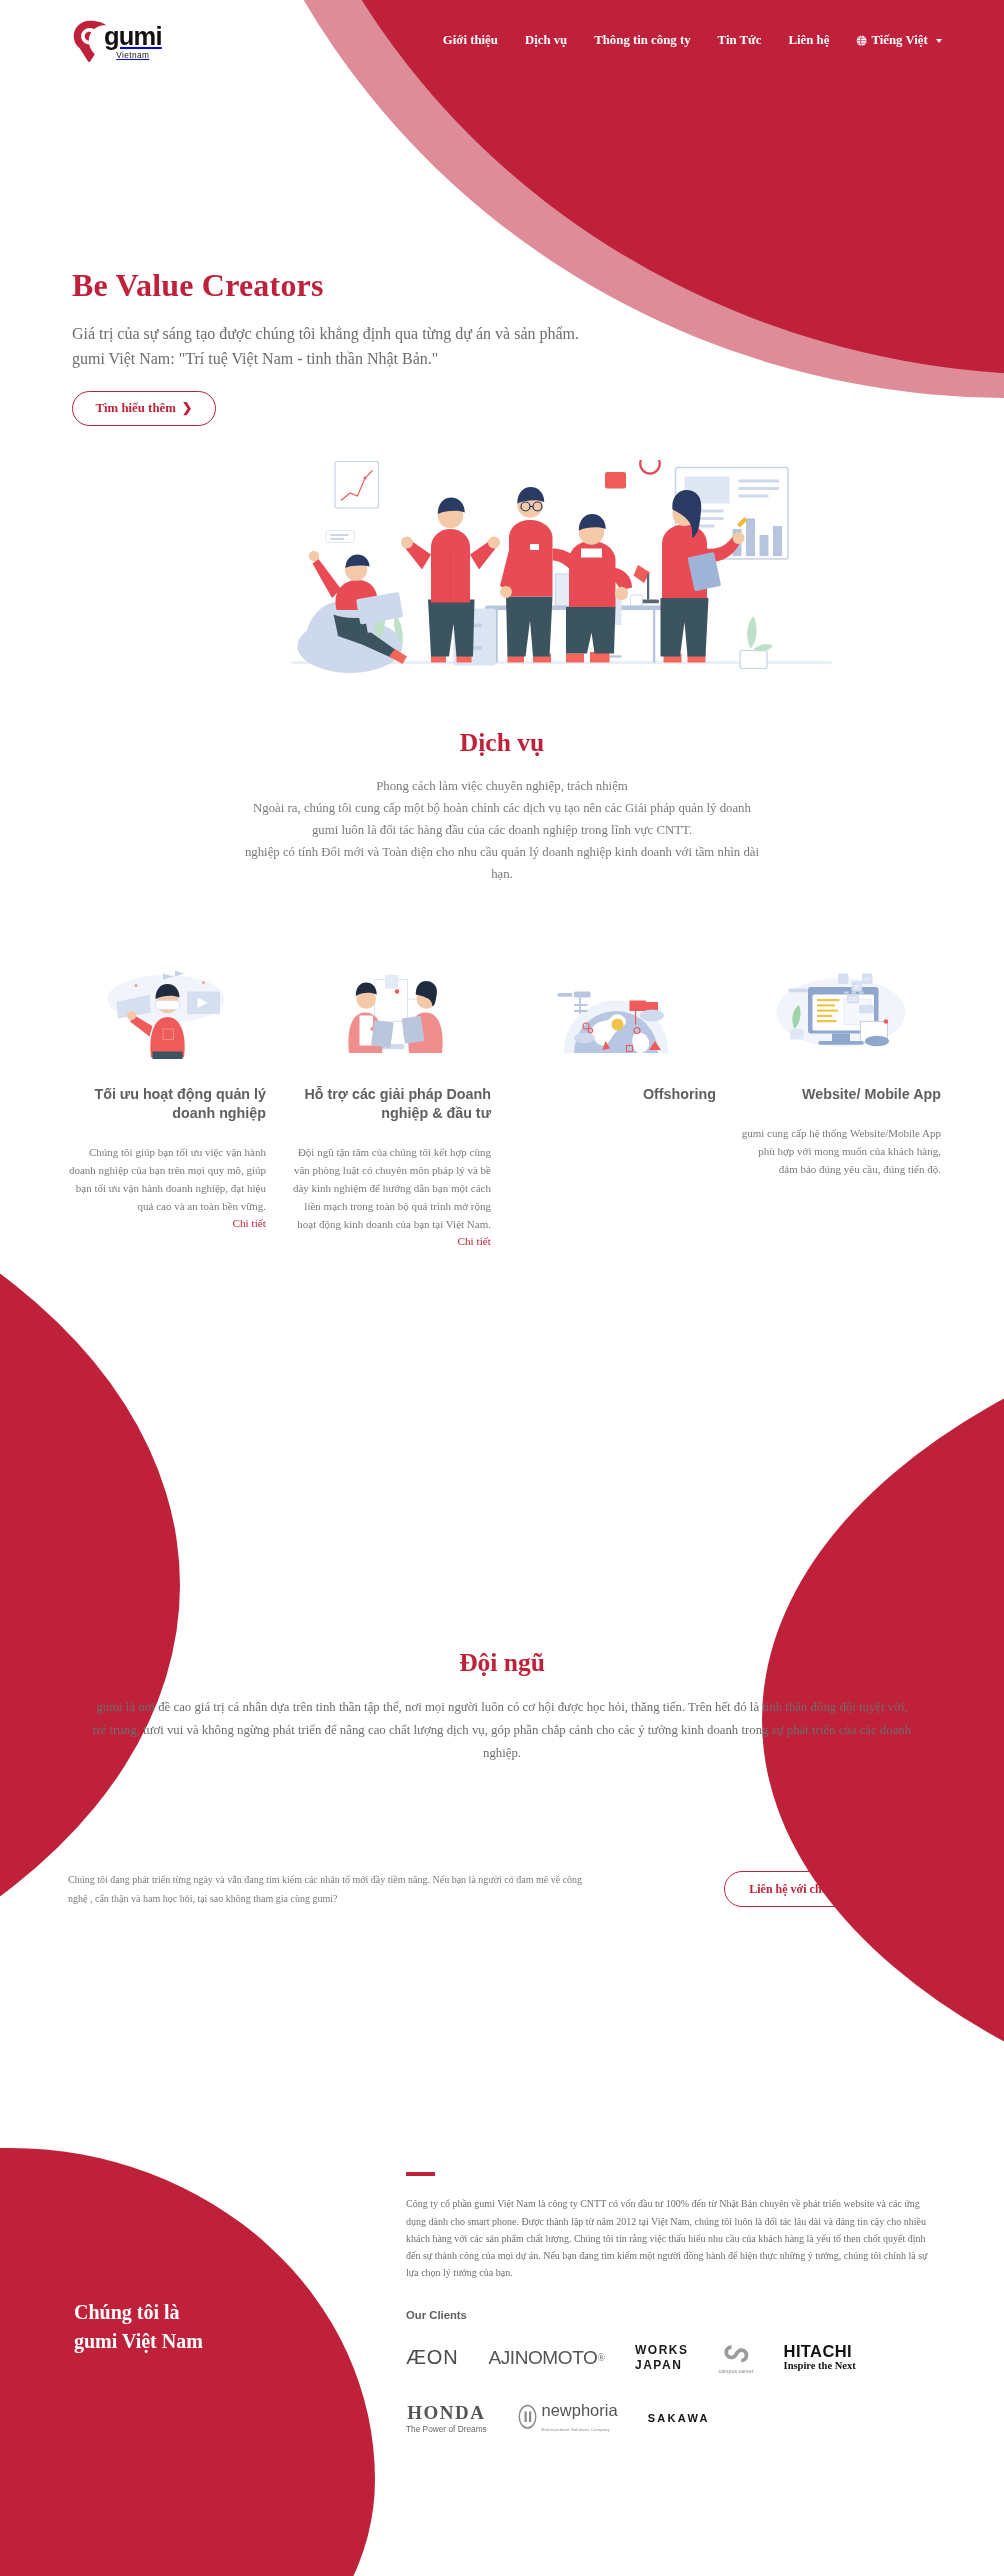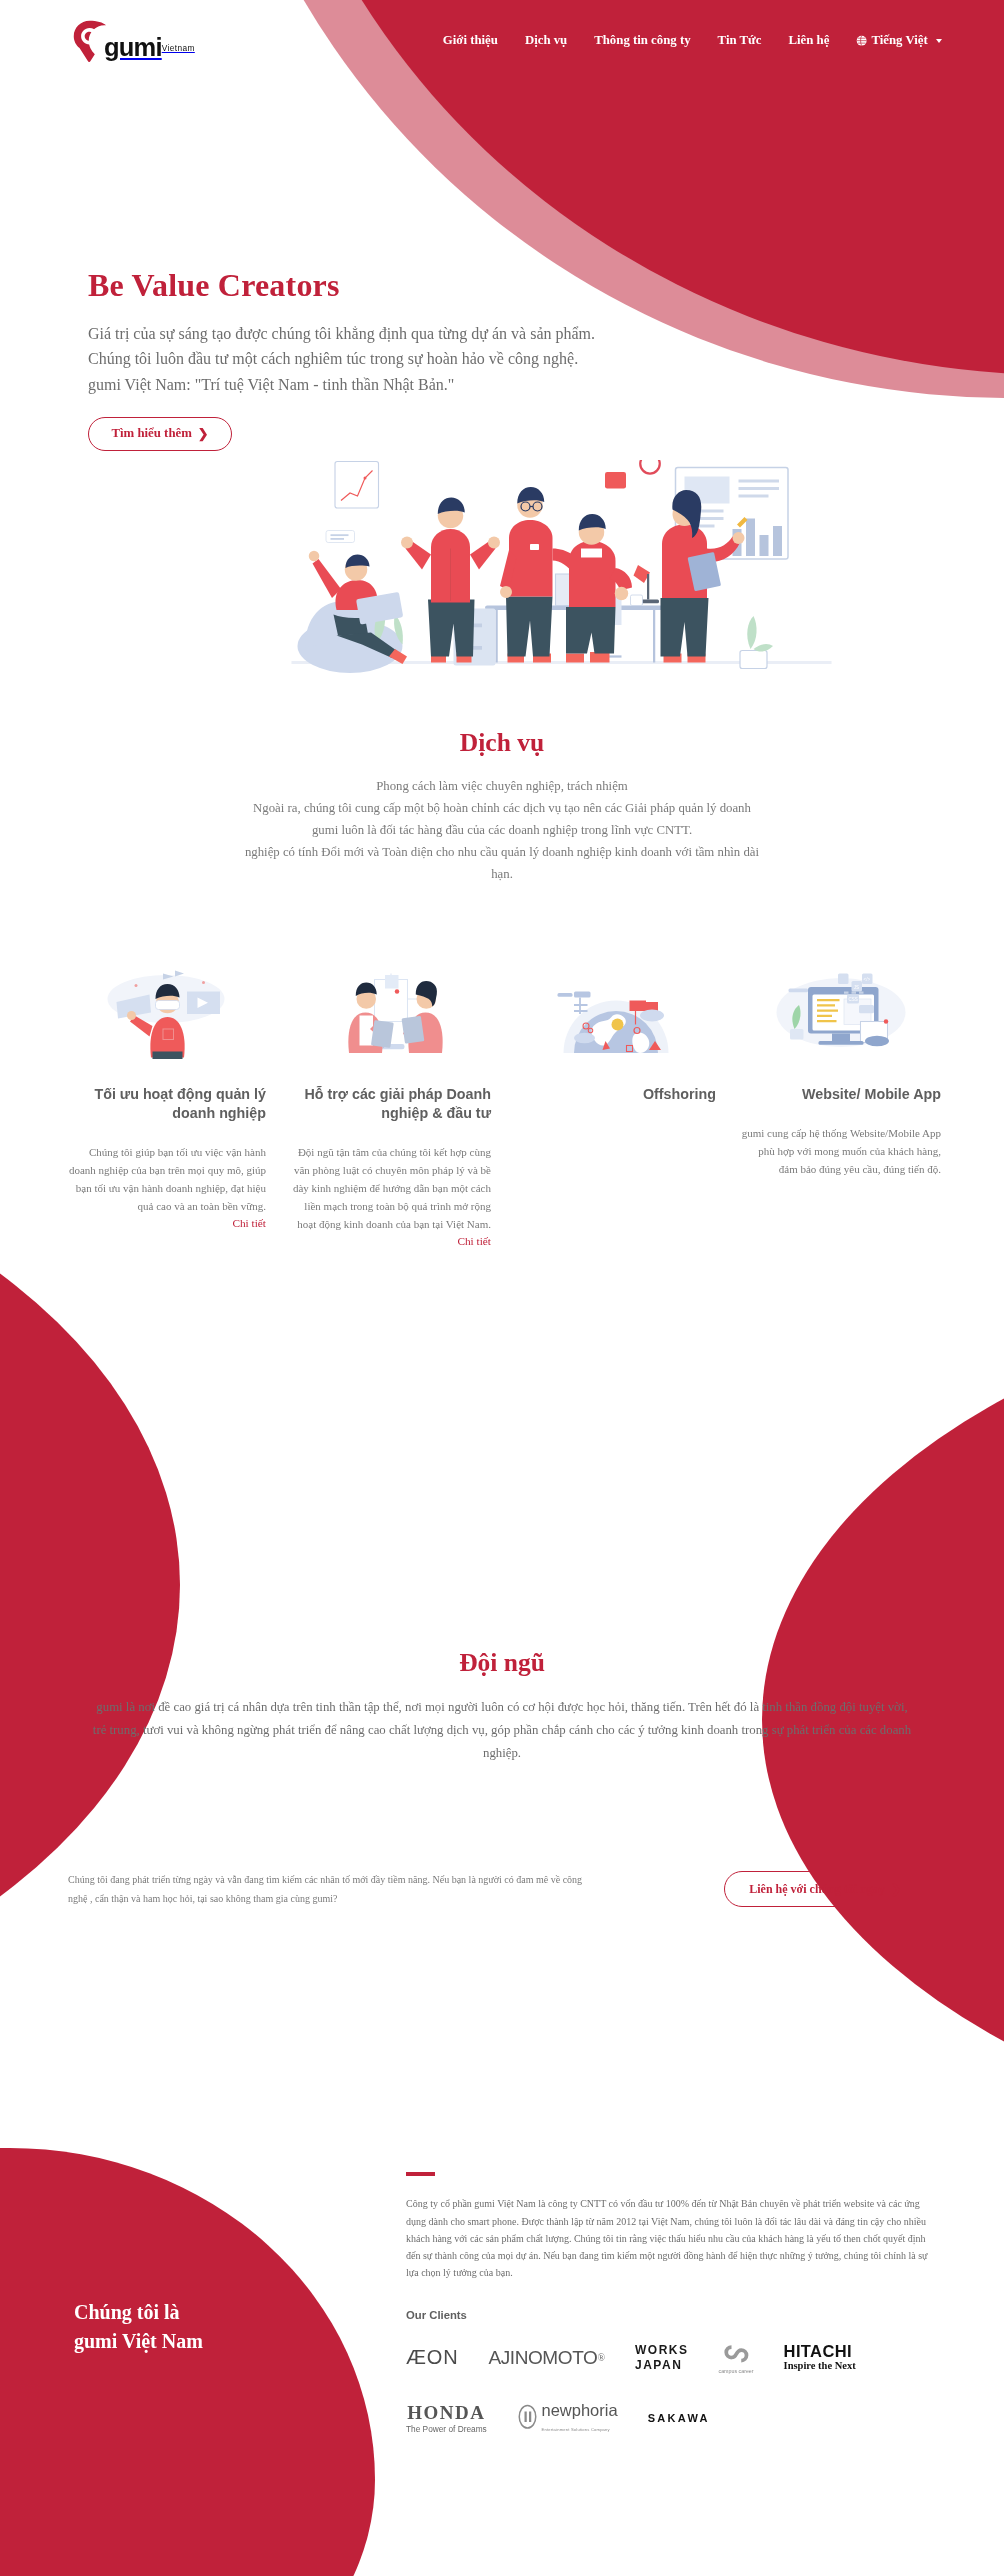--- a/index.html
+++ b/index.html
@@ -91,21 +91,21 @@
   
   .topbar {
     position: absolute; top: 0; left: 0;
     width: 1004px; height: 81px;
     display: flex; align-items: center;
     z-index: 20;
   }
   .brand { margin-left: 72px; display: flex; align-items: flex-end; gap: 1.5px; }
   .brand-mark { position: relative; width: 35px; height: 42px; }
   .brand-mark svg { display: block; }
-  .brand-text { display: flex; flex-direction: row; align-items: center; margin-left: -4.5px; margin-bottom: 1.5px; }
+  .brand-text { display: flex; flex-direction: column; align-items: center; margin-left: -4.5px; margin-bottom: 1.5px; }
   .brand-word {
     font-family: "Liberation Sans", sans-serif;
     font-weight: 700; font-size: 25.5px; color: #111; letter-spacing: -0.8px; line-height: 1;
   }
   .brand-sub {
     font-family: "Liberation Sans", sans-serif;
     font-size: 8.3px; color: #111; letter-spacing: 0.4px; margin-top: 0.8px;
   }
 
   .nav { margin-left: auto; margin-right: 62px; display: flex; align-items: center; gap: 27px; }
@@ -113,21 +113,21 @@
     font-family: "Liberation Serif", serif;
     font-weight: 700; font-size: 12.8px; color: #ffffff;
     text-decoration: none; white-space: nowrap; cursor: pointer;
   }
   .lang { display: flex; align-items: center; gap: 3.8px; cursor: pointer; }
   .globe-icon { width: 11.3px; height: 11.3px; display: block; }
   .caret { width: 0; height: 0; border-left: 3.8px solid transparent; border-right: 3.8px solid transparent;
            border-top: 4.5px solid #fff; margin-left: 4.5px; }
 
   
-  .hero { position: absolute; top: 267px; left: 16px; width: 988px; z-index: 5; }
+  .hero { position: absolute; top: 267px; left: 0; width: 988px; z-index: 5; }
   .hero-title {
     margin-left: 72px;
     font-family: "Liberation Serif", serif;
     font-weight: 700; font-size: 32px; color: #c0213a; letter-spacing: 0.2px;
   }
   .hero-lines { margin-left: 72px; margin-top: 16.5px; }
   .hero-line { font-size: 16px; line-height: 25.5px; color: #6d6d6d; }
 
   .btn-outline {
     display: inline-flex; align-items: center; justify-content: center; gap: 6px;
@@ -272,21 +272,20 @@
         <span class="nav-item">Tiếng Việt</span>
         <span class="caret"></span>
       </div>
     </nav>
   </div>
 
   <div class="hero">
     <h1 class="hero-title">Be Value Creators</h1>
     <div class="hero-lines">
       <div class="hero-line">Giá trị của sự sáng tạo được chúng tôi khẳng định qua từng dự án và sản phẩm.</div>
-      <div class="hero-line">Chúng tôi luôn đầu tư một cách nghiêm túc trong sự hoàn hảo về công nghệ.</div>
       <div class="hero-line">gumi Việt Nam: "Trí tuệ Việt Nam - tinh thần Nhật Bản."</div>
     </div>
     <button class="btn-outline hero-btn">
       <span>Tìm hiểu thêm</span>
       <span>❯</span>
     </button>
   </div>
 
   <div class="hero-art">
     <svg width="541" height="225" viewBox="0 0 720 300">

